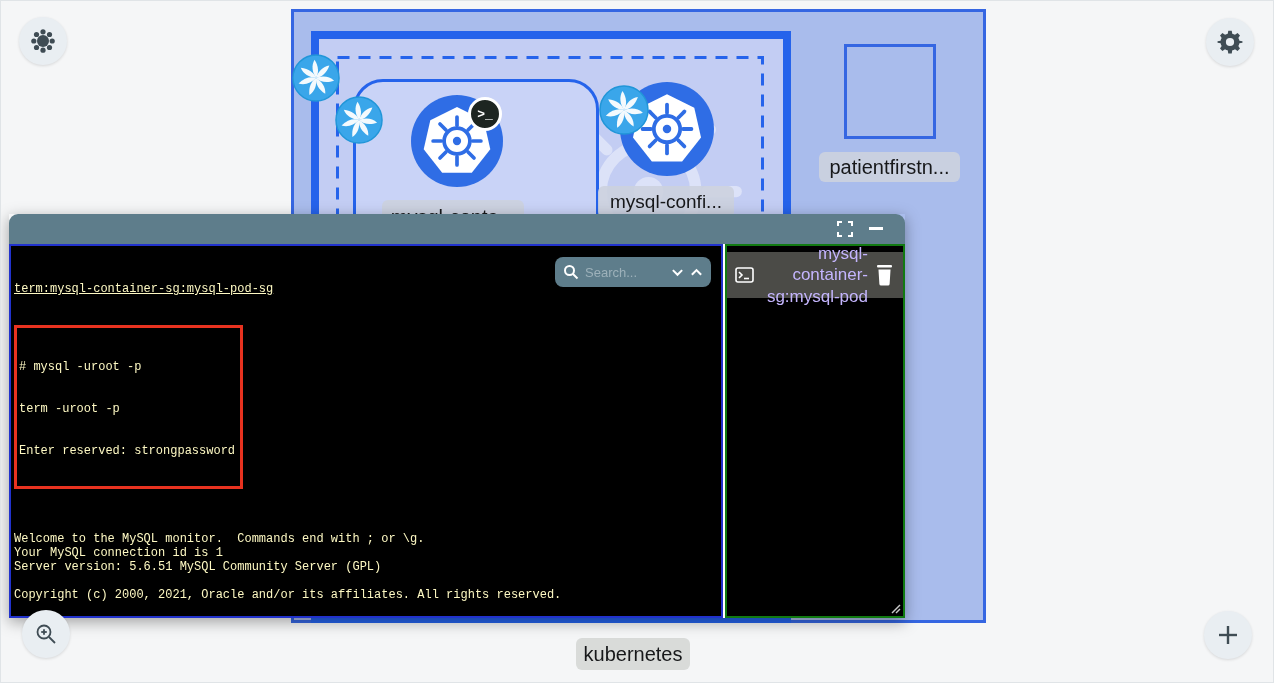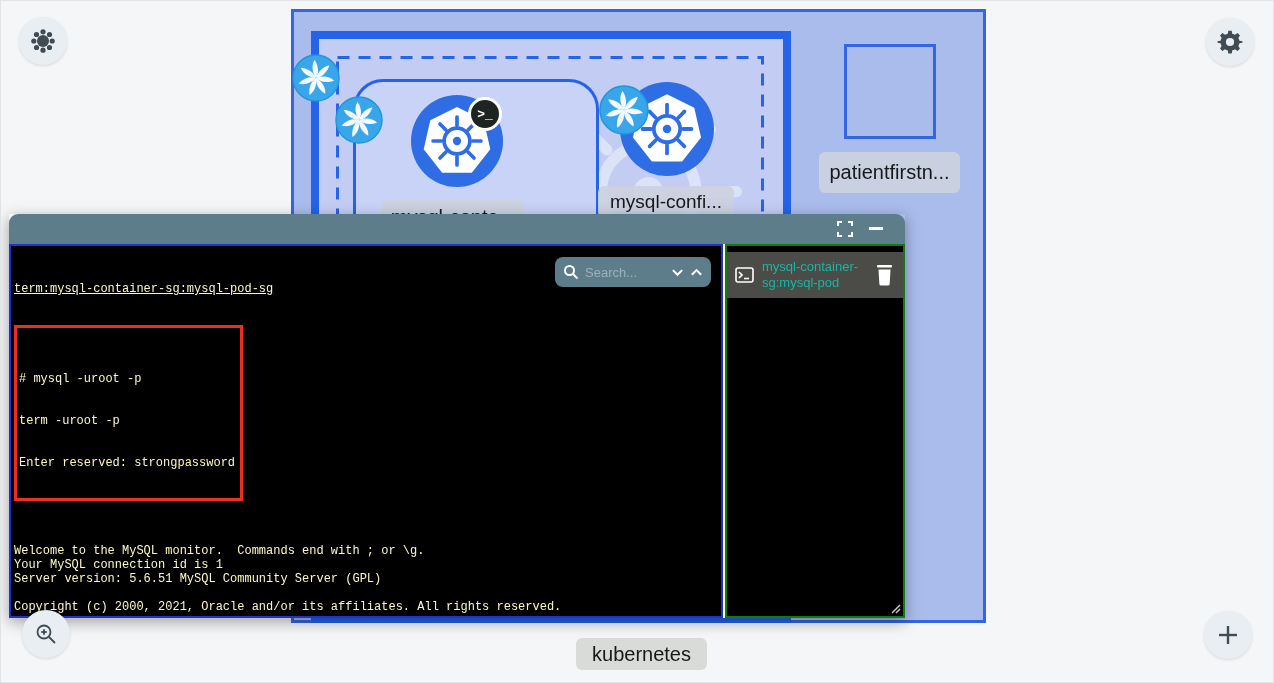--- a/index.html
+++ b/index.html
@@ -34,48 +34,48 @@
   .spinner{position:absolute;z-index:6;}
   .term-badge{position:absolute;left:467px;top:96px;width:34px;height:34px;border-radius:50%;
     background:#1d2521;border:3px solid #fff;color:#fff;z-index:6;
     font-family:"Liberation Mono",monospace;font-weight:bold;font-size:13px;
     display:flex;align-items:center;justify-content:center;cursor:pointer;}
   .pill{position:absolute;background:rgba(204,209,222,.92);border-radius:6px;
     color:#17181a;font-size:20px;text-align:center;z-index:7;
     display:flex;align-items:center;justify-content:center;white-space:nowrap;overflow:hidden;}
   .pill.node-label1{left:381px;top:199px;width:142px;height:34px;}
   .pill.node-label2{left:597px;top:185px;width:136px;height:32px;font-size:19px;}
-  .pill.square-label{left:818px;top:151px;width:141px;height:41px;}
-  .pill.cluster-label{left:575px;top:637px;width:131px;height:32px;background:#d9dbd9;}
+  .pill.square-label{left:818px;top:151px;width:141px;height:30px;}
+  .pill.cluster-label{left:575px;top:637px;width:114px;height:32px;background:#d9dbd9;}
 
   
   .terminal{position:absolute;left:8px;top:213px;width:896px;height:404px;z-index:20;
     box-shadow:0 4px 14px rgba(0,0,0,.35);}
   .term-header{height:30px;background:var(--header_slate);border-radius:9px 9px 0 0;
     display:flex;align-items:center;justify-content:flex-end;gap:16px;padding-right:22px;}
   .term-header .hbtn{cursor:pointer;display:flex;align-items:center;}
   .term-body{display:flex;height:374px;background:#000;}
   .left-pane{position:relative;width:714px;background:#000;
     border:2px solid var(--pane_blue);overflow:hidden;}
   .term-text{padding:8px 0 0 3px;font-family:"Liberation Mono",monospace;
     font-size:12px;line-height:14px;color:#fef9c3;white-space:pre;}
   .tab-title{text-decoration:underline;}
-  .redbox{border:3px solid var(--highlight_red);width:fit-content;padding:16px 5px 0 2px;margin:1px 0;}
+  .redbox{border:3px solid var(--highlight_red);width:fit-content;padding:4px 5px 0 2px;margin:1px 0;}
   .search-box{position:absolute;right:10px;top:11px;width:156px;height:30px;
     background:var(--header_slate);border-radius:8px;display:flex;align-items:center;
     padding:0 8px;gap:6px;}
   .search-box input{flex:1;min-width:0;background:transparent;border:none;outline:none;
     color:#dfe7ea;font-size:13px;font-family:"Liberation Sans",sans-serif;}
   .search-box input::placeholder{color:#9db1ba;}
   .chev{cursor:pointer;display:flex;align-items:center;}
   .term-divider{width:2px;background:#ffffff;}
   .right-pane{position:relative;flex:1;background:#000;border:2px solid var(--pane_green);}
   .session-item{margin:6px 0 0 0;height:46px;background:#4b4b47;display:flex;
     align-items:center;gap:8px;padding:0 10px 0 8px;cursor:pointer;}
-  .session-label{flex:1;color:#14b8a6;font-size:13px;line-height:1.25;word-break:break-word;}
+  .session-label{flex:1;color:#c4b5fd;font-size:17px;line-height:1.25;word-break:break-word;text-align:right;}
   .resize-grip{position:absolute;right:2px;bottom:2px;width:12px;height:12px;cursor:nwse-resize;}
 </style>
 </head>
 <body>
 
 <div class="stage">
 
   <div class="outer-box"></div>
   <div class="inner-box"></div>
 

